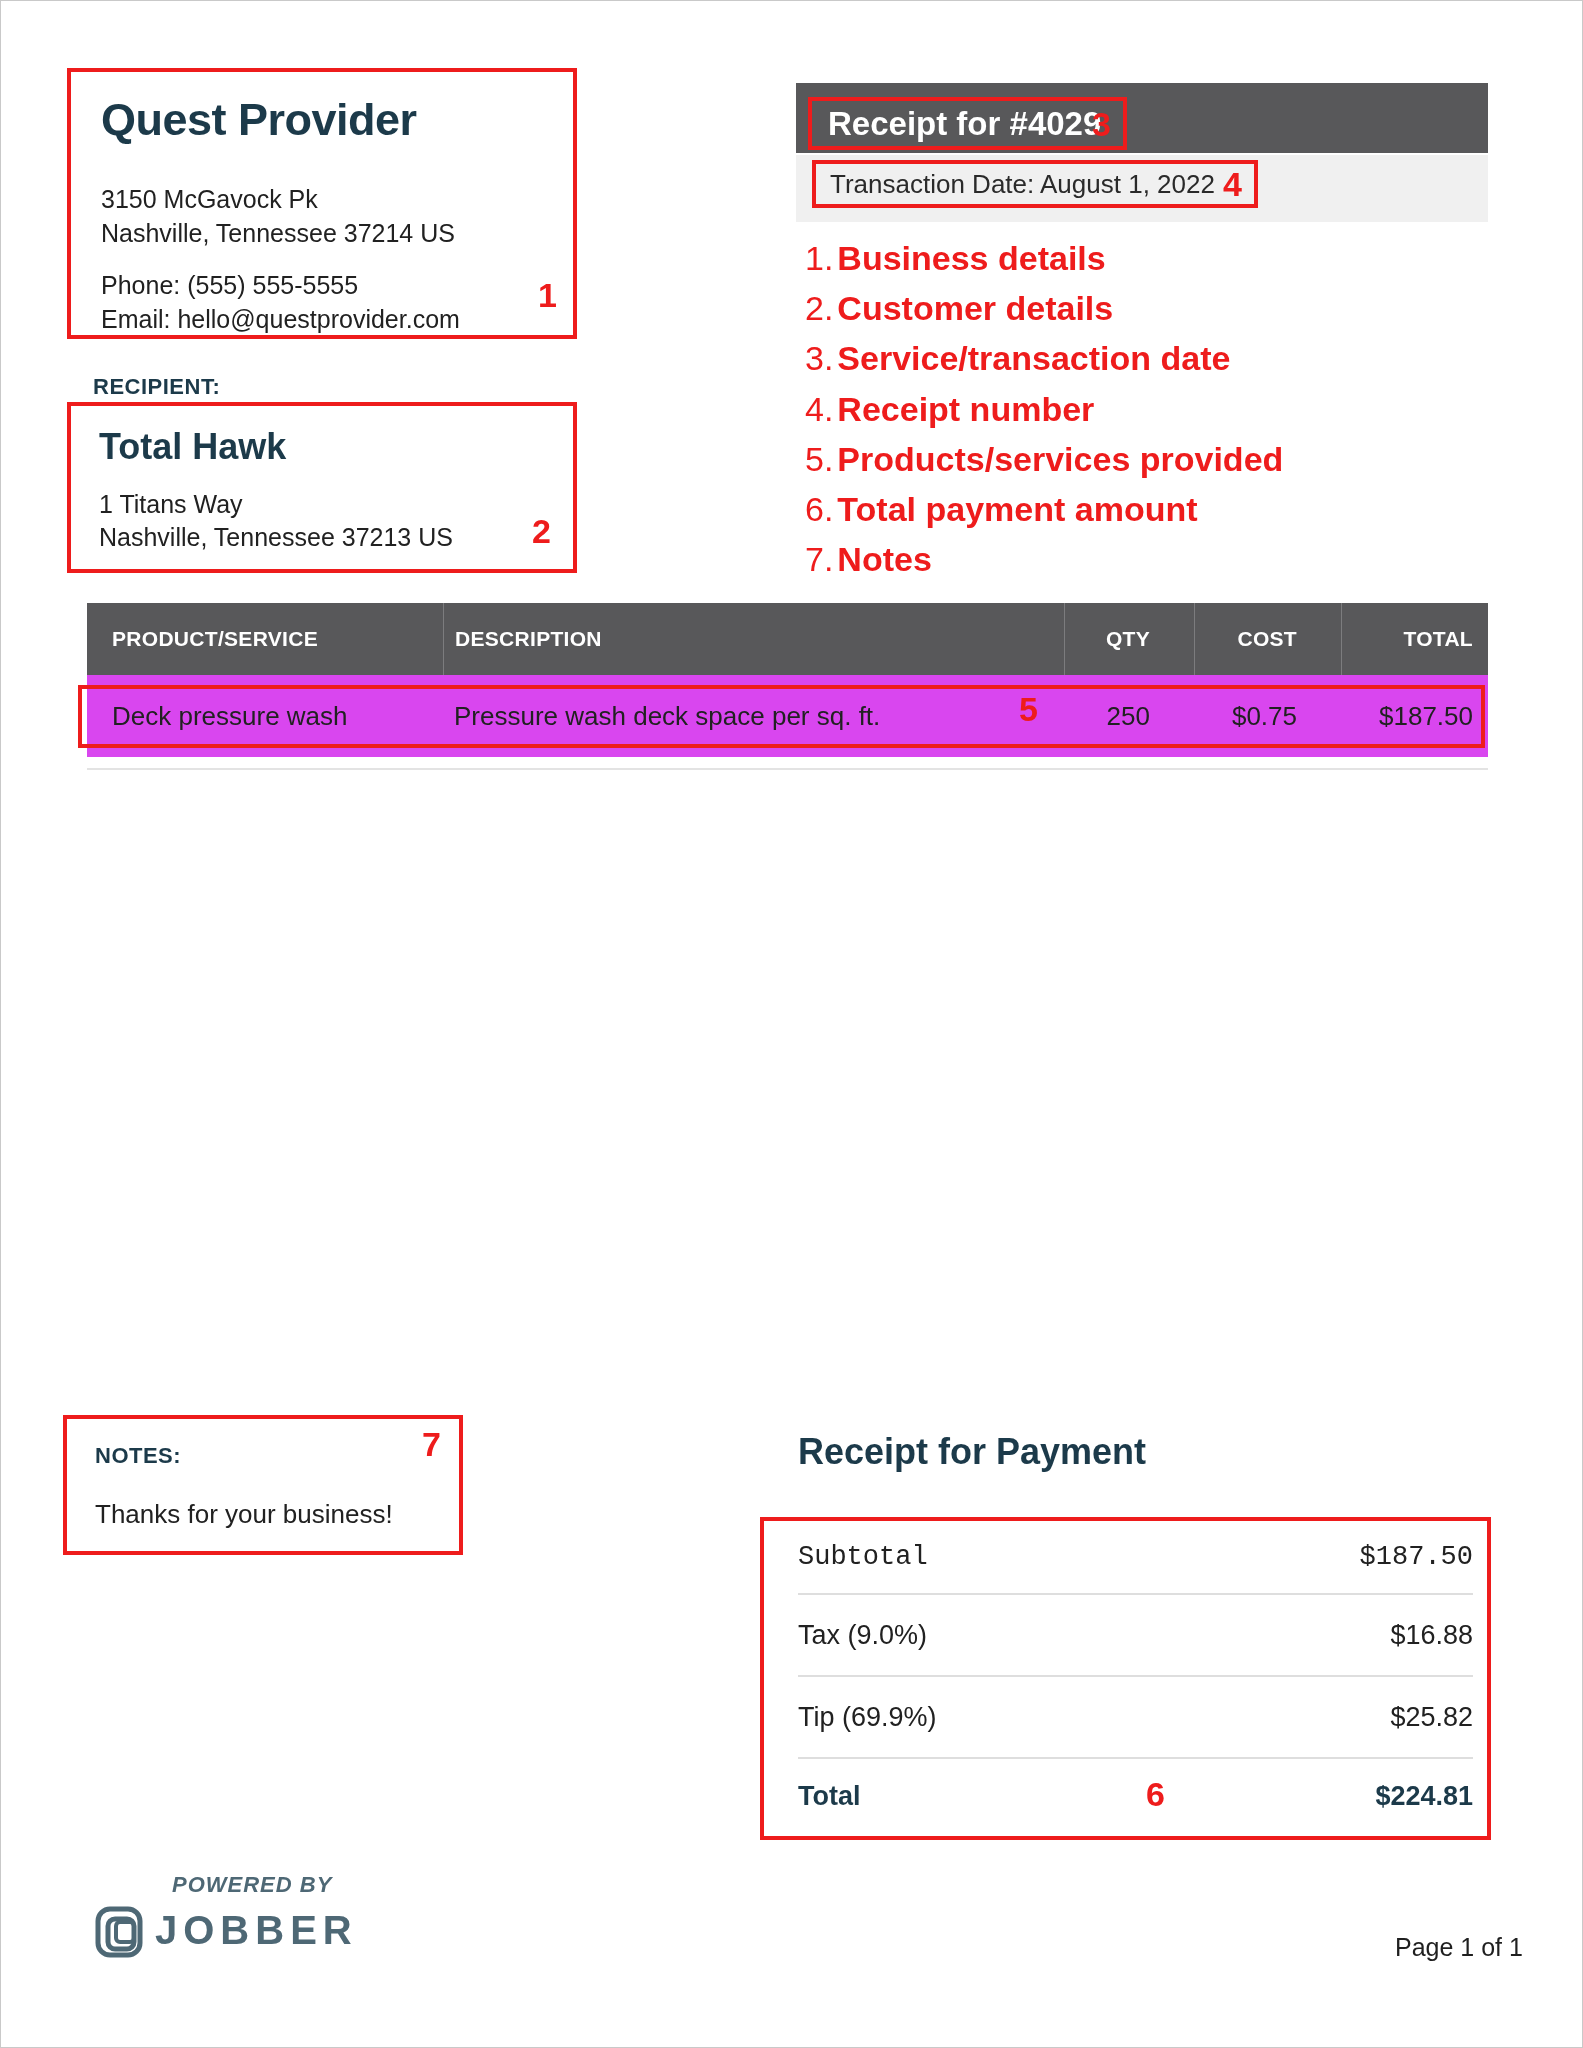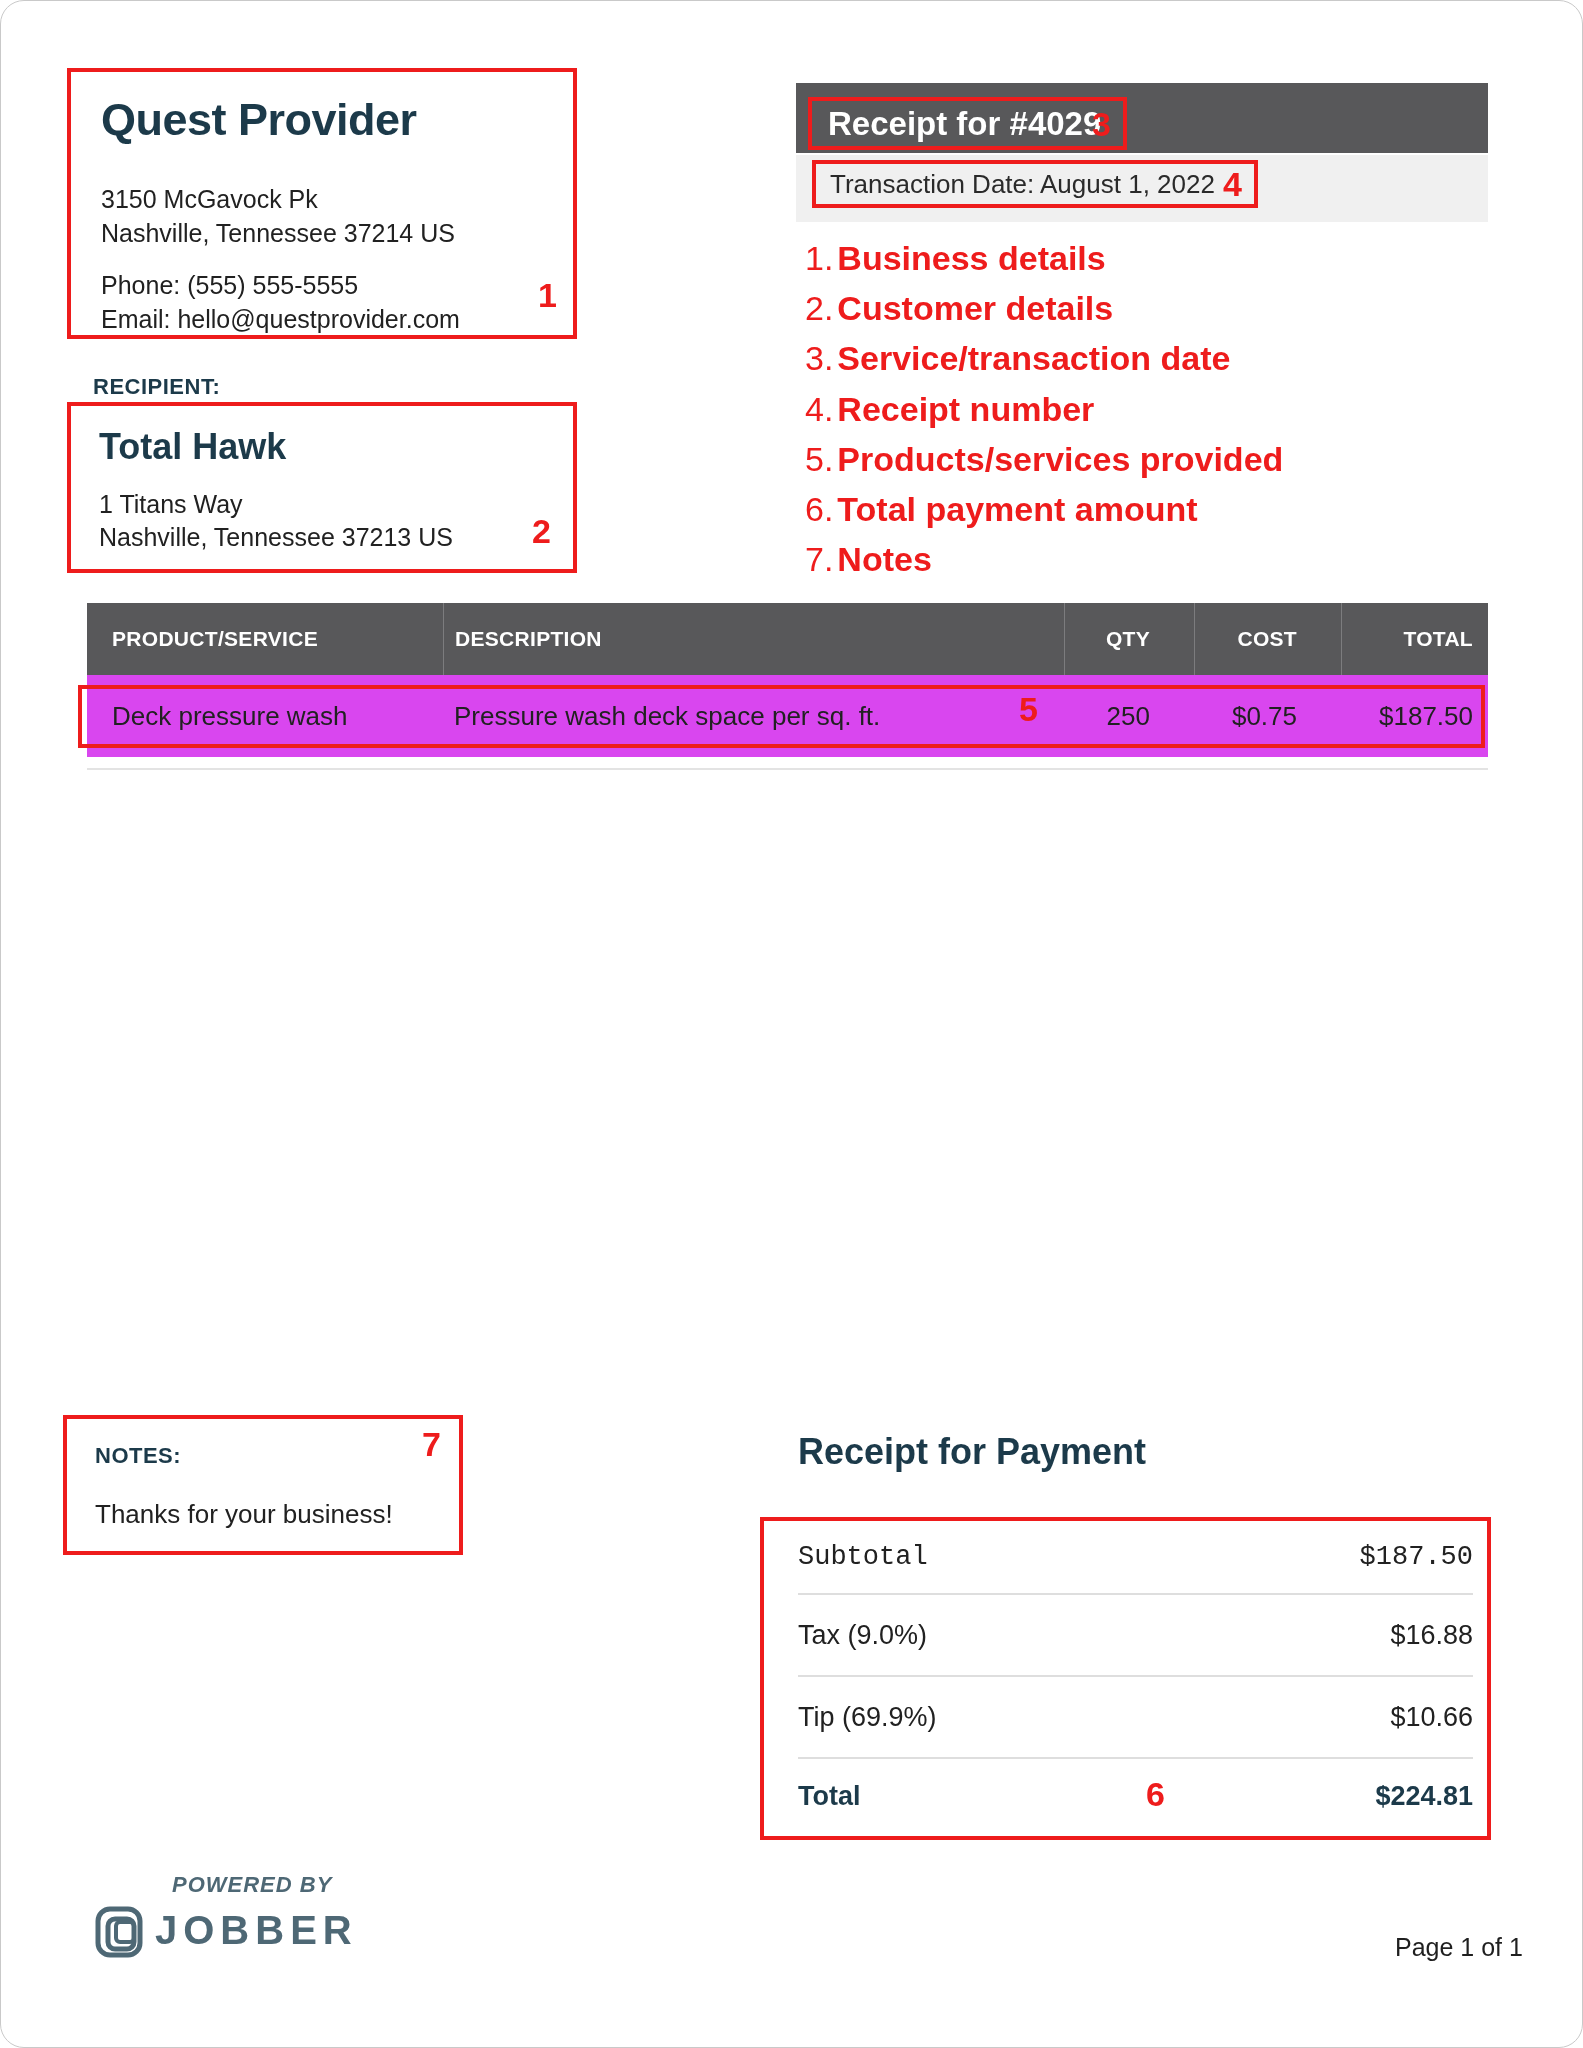--- a/index.html
+++ b/index.html
@@ -6,21 +6,21 @@
     --accent_red:#ee1c1c;
     --heading_navy:#1c3a4a;
     --table_header_bg:#58585a;
     --bar_gray_bg:#f0f0f0;
     --brand_slate:#4e6875;
     --body_text:#212121;
     --divider:#dedede;
   }
   *{box-sizing:border-box;margin:0;padding:0;}
   body{background:#ffffff;font-family:"Liberation Sans",sans-serif;color:var(--body_text);}
-  .page{position:relative;width:1583px;height:2048px;background:#fff;outline:1px solid #c9c9c9;outline-offset:-1px;overflow:hidden;border-radius:24px;}
+  .page{position:relative;width:1583px;height:2048px;background:#fff;outline:1px solid #c9c9c9;outline-offset:-1px;overflow:hidden;}
   .redbox{position:absolute;border:4px solid var(--accent_red);}
   .digit{position:absolute;font-size:34px;font-weight:bold;color:var(--accent_red);line-height:1;}
   
   .biz-name{position:absolute;left:30px;top:22px;font-size:45px;font-weight:bold;color:var(--heading_navy);letter-spacing:-0.5px;}
   .biz-address{position:absolute;left:30px;top:110px;font-size:25px;line-height:34px;}
   .biz-contact{position:absolute;left:30px;top:196px;font-size:25px;line-height:34px;}
   
   .bar-dark{position:absolute;left:796px;top:83px;width:692px;height:70px;background:var(--table_header_bg);}
   .box3{position:absolute;left:12px;top:14px;width:319px;height:53px;border:4px solid var(--accent_red);}
   .receipt-title{position:absolute;left:16px;top:50%;transform:translateY(-50%);font-size:33px;font-weight:bold;color:#ffffff;white-space:nowrap;}
@@ -168,21 +168,21 @@
       <span>$187.50</span>
     </div>
     <div class="pay-divider"></div>
     <div class="pay-row" style="height:80px;">
       <span>Tax (9.0%)</span>
       <span>$16.88</span>
     </div>
     <div class="pay-divider"></div>
     <div class="pay-row" style="height:80px;">
       <span>Tip (69.9%)</span>
-      <span>$10.66</span>
+      <span>$25.82</span>
     </div>
     <div class="pay-divider"></div>
     <div class="pay-row pay-total" style="height:75px;">
       <span>Total</span>
       <span>$224.81</span>
     </div>
     <div class="digit" style="left:382px;top:256px;">6</div>
   </div>
 
   <div class="jobber-mark">

